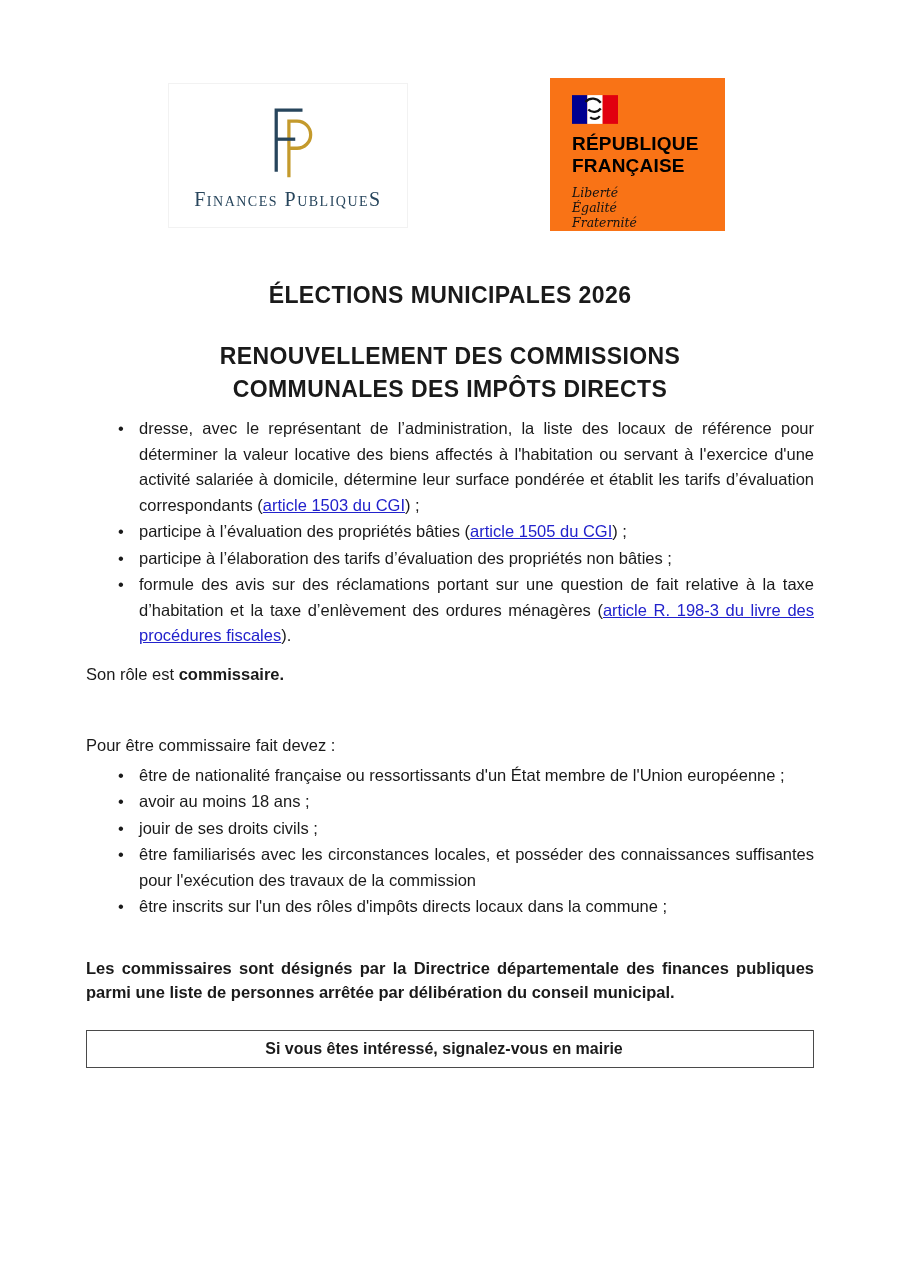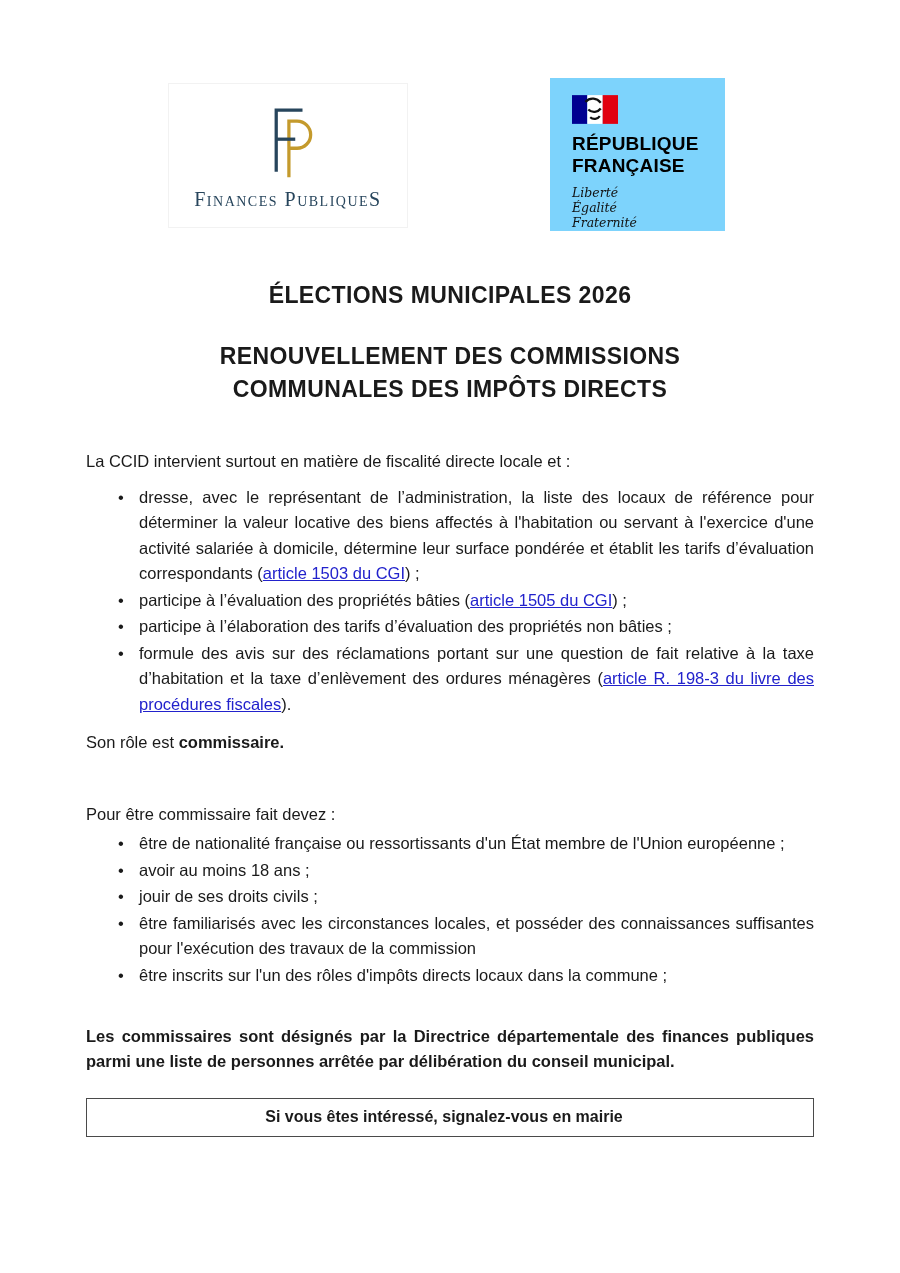--- a/index.html
+++ b/index.html
@@ -37,21 +37,21 @@
     font-variant:small-caps;
     font-size:20px;
     letter-spacing:1.5px;
     color:var(--fp-navy);
     white-space:nowrap;
     text-align:center;
   }
   .rf-box{
     position:absolute; left:550px; top:78px;
     width:175px; height:153px;
-    background:#7dd3fc;
+    background:#f97316;
     padding:17px 8px 0 22px;
   }
   .rf-flag{ display:block; margin-bottom:9px; }
   .rf-name{
     font-weight:bold; font-size:19px; line-height:21.5px;
     letter-spacing:0.2px; color:#000;
   }
   .rf-motto{
     margin-top:9px;
     font-family:"DejaVu Serif","Liberation Serif",serif;
@@ -148,21 +148,20 @@
 
   <div class="content">
 
     <div class="doc-title">ÉLECTIONS MUNICIPALES 2026</div>
 
     <div class="doc-subtitle">
       <div>RENOUVELLEMENT DES COMMISSIONS</div>
       <div>COMMUNALES DES IMPÔTS DIRECTS</div>
     </div>
 
-    <p class="intro">La CCID intervient surtout en matière de fiscalité directe locale et :</p>
 
     <ul class="doc-list ccid">
       <li><span>dresse, avec le représentant de l’administration, la liste des locaux de référence pour déterminer la valeur locative des biens affectés à l'habitation ou servant à l'exercice d'une activité salariée à domicile, détermine leur surface pondérée et établit les tarifs d’évaluation correspondants (</span><a href="#" class="doc-link">article 1503 du CGI</a><span>) ;</span></li>
       <li><span>participe à l’évaluation des propriétés bâties (</span><a href="#" class="doc-link">article 1505 du CGI</a><span>) ;</span></li>
       <li><span>participe à l’élaboration des tarifs d’évaluation des propriétés non bâties ;</span></li>
       <li><span>formule des avis sur des réclamations portant sur une question de fait relative à la taxe d’habitation et la taxe d’enlèvement des ordures ménagères (</span><a href="#" class="doc-link">article R. 198-3 du livre des procédures fiscales</a><span>).</span></li>
     </ul>
 
     <p class="role"><span>Son rôle est </span><span class="bold-seg">commissaire.</span></p>
 

